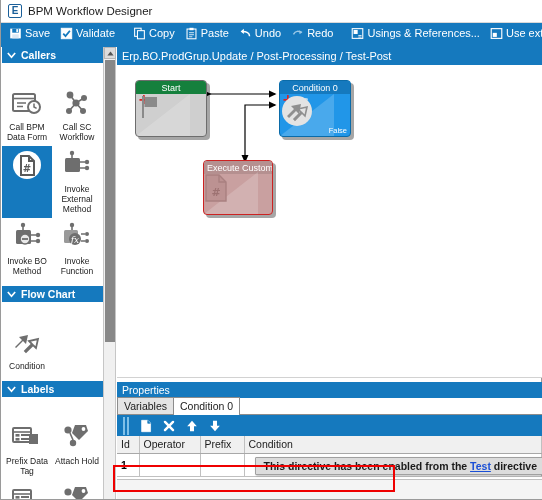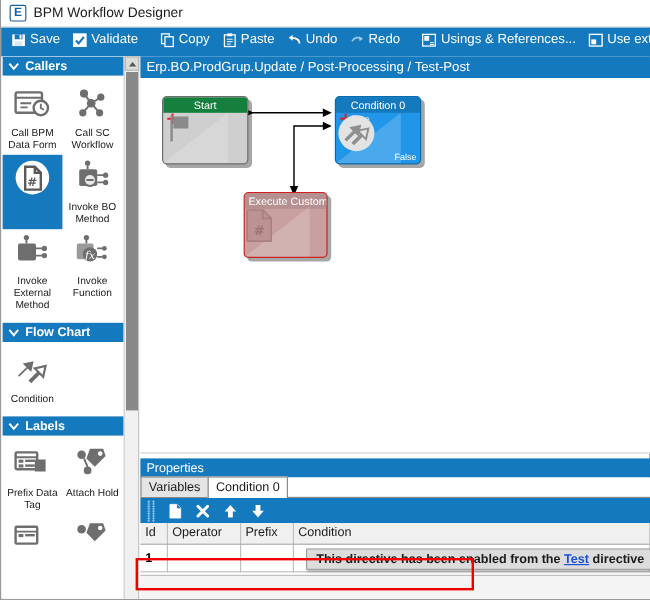--- a/index.html
+++ b/index.html
@@ -72,21 +72,21 @@
     overflow: hidden;
   }
   .grp-header {
     height: 16px; background: #1579be; color: #ffffff;
     display: flex; align-items: center; gap: 4px;
     padding-left: 4px; font-size: 10.5px; font-weight: bold;
   }
   .chev { width: 11px; height: 11px; flex: 0 0 11px; }
   .grp-body {
     display: flex; flex-wrap: wrap;
-    padding: 4px 0 6px 0;
+    padding: 21px 0 6px 0;
   }
   .tool {
     width: 50px;
     display: flex; flex-direction: column; align-items: center;
     padding: 4px 1px 4px 1px;
     cursor: default;
   }
   .tool.sel { background: #1579be; }
   .tool.sel .tool-label { color: #ffffff; }
   .tool-ico { width: 36px; height: 32px; display: block; }
@@ -370,42 +370,42 @@
         <svg class="tool-ico" viewBox="0 0 36 32">
           <circle cx="18" cy="15" r="14" fill="#ffffff"></circle>
           <path d="M12 6 h8 l5 5 v14 h-13 z" fill="none" stroke="#5a5a5a" stroke-width="2"></path>
           <path d="M20 6 v5 h5" fill="none" stroke="#5a5a5a" stroke-width="2"></path>
           <text x="18" y="22" font-size="10" font-weight="bold" fill="#5a5a5a" text-anchor="middle" font-family="DejaVu Sans">#</text>
         </svg>
       </div>
 
       <div class="tool">
         <svg class="tool-ico" viewBox="0 0 36 32">
+          <circle cx="13" cy="3" r="2.2" fill="#6e6e6e"></circle>
+          <path d="M13 5 V8" stroke="#6e6e6e" stroke-width="1.6"></path>
+          <rect x="6" y="8" width="15" height="14" rx="1.5" fill="#6e6e6e"></rect>
+          <path d="M21 12 h5 M21 18 h5" stroke="#6e6e6e" stroke-width="1.5"></path>
+          <circle cx="28" cy="12" r="2.2" fill="#6e6e6e"></circle>
+          <circle cx="28" cy="18" r="2.2" fill="#6e6e6e"></circle>
+        </svg>
+        <div class="tool-label">Invoke External Method</div>
+      </div>
+
+      <div class="tool">
+        <svg class="tool-ico" viewBox="0 0 36 32">
           <circle cx="14" cy="3" r="2.2" fill="#6e6e6e"></circle>
           <path d="M14 5 V8" stroke="#6e6e6e" stroke-width="1.6"></path>
           <rect x="7" y="8" width="15" height="14" rx="1.5" fill="#6e6e6e"></rect>
           <circle cx="16" cy="17" r="5" fill="#e9e9e9" stroke="#6e6e6e" stroke-width="1.6"></circle>
           <path d="M13 17 h6" stroke="#6e6e6e" stroke-width="1.8"></path>
           <path d="M22 13 h5 M22 19 h5" stroke="#6e6e6e" stroke-width="1.5"></path>
           <circle cx="29" cy="13" r="2.2" fill="#6e6e6e"></circle>
           <circle cx="29" cy="19" r="2.2" fill="#6e6e6e"></circle>
         </svg>
         <div class="tool-label">Invoke BO Method</div>
-      </div>
-
-      <div class="tool">
-        <svg class="tool-ico" viewBox="0 0 36 32">
-          <circle cx="13" cy="3" r="2.2" fill="#6e6e6e"></circle>
-          <path d="M13 5 V8" stroke="#6e6e6e" stroke-width="1.6"></path>
-          <rect x="6" y="8" width="15" height="14" rx="1.5" fill="#6e6e6e"></rect>
-          <path d="M21 12 h5 M21 18 h5" stroke="#6e6e6e" stroke-width="1.5"></path>
-          <circle cx="28" cy="12" r="2.2" fill="#6e6e6e"></circle>
-          <circle cx="28" cy="18" r="2.2" fill="#6e6e6e"></circle>
-        </svg>
-        <div class="tool-label">Invoke External Method</div>
       </div>
 
       <div class="tool">
         <svg class="tool-ico" viewBox="0 0 36 32">
           <circle cx="13" cy="3" r="2.2" fill="#6e6e6e"></circle>
           <path d="M13 5 V8" stroke="#6e6e6e" stroke-width="1.6"></path>
           <rect x="5" y="8" width="14" height="13" rx="1.5" fill="#9a9a9a"></rect>
           <circle cx="16" cy="17" r="6" fill="#6e6e6e"></circle>
           <text x="16" y="21" font-size="9" font-style="italic" fill="#ffffff" text-anchor="middle" font-family="DejaVu Serif">fx</text>
           <path d="M22 12 h4 M22 19 h4" stroke="#6e6e6e" stroke-width="1.4"></path>

